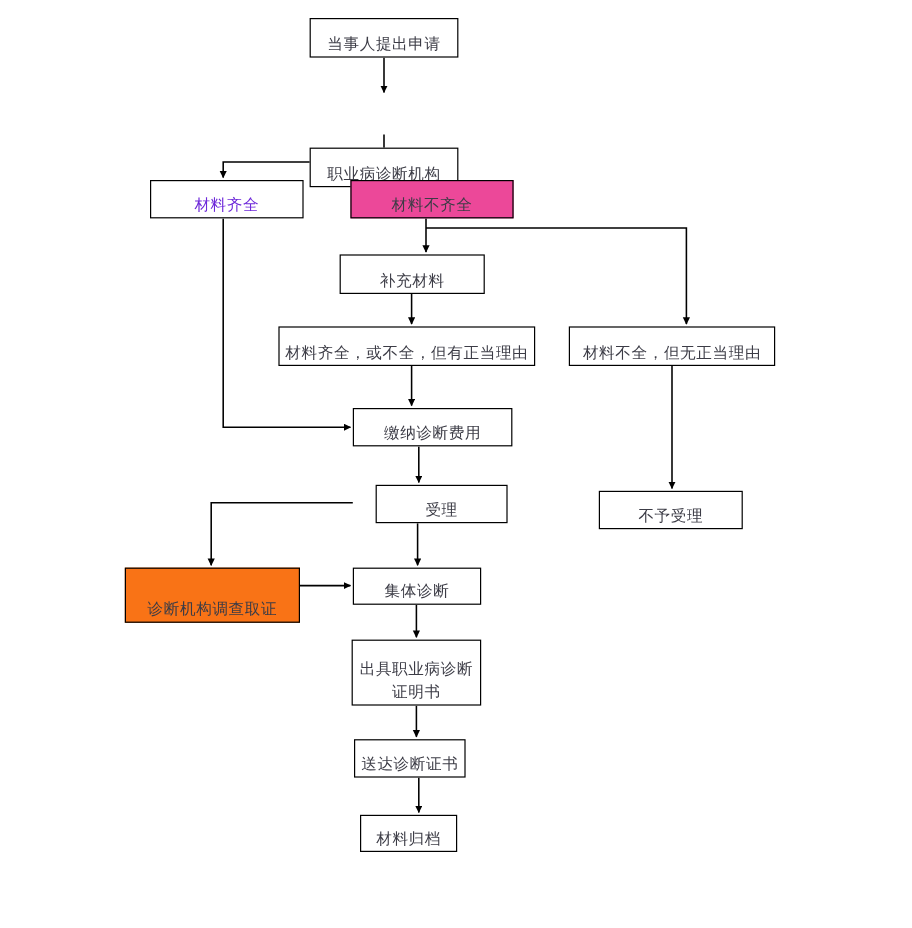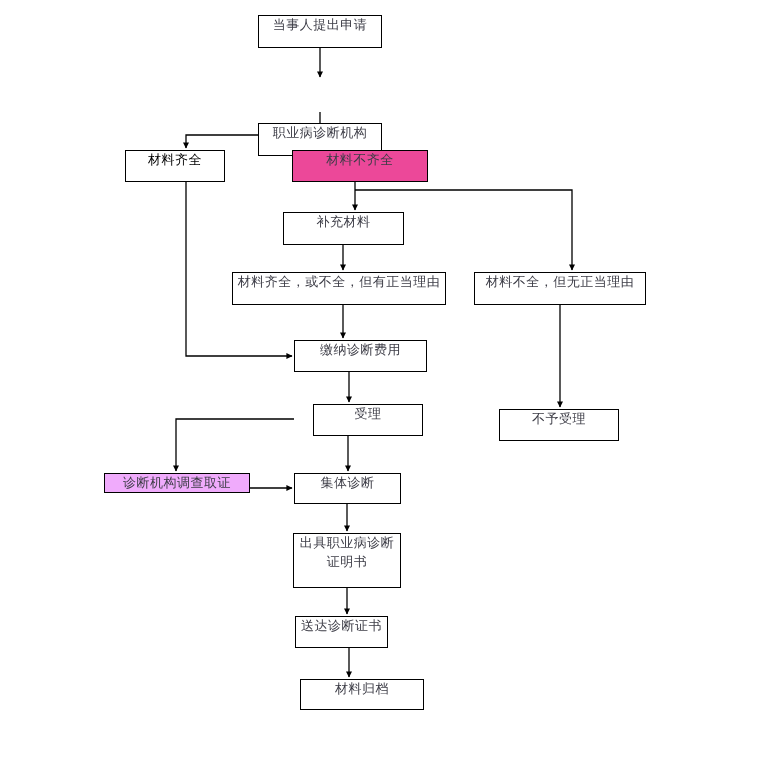--- a/index.html
+++ b/index.html
@@ -24,21 +24,21 @@
     width: 760px;
     height: 773px;
     pointer-events: none;
   }
   .node {
     position: absolute;
     box-sizing: border-box;
     border: 1px solid #000000;
     background: #ffffff;
     display: flex;
-    align-items: flex-start;
+    align-items: flex-end;
     justify-content: center;
     text-align: center;
     color: #3c3c46;
     font-size: 13px;
     line-height: 1.45;
     letter-spacing: 0.5px;
     white-space: pre-line;
     z-index: 2;
   }
 </style>
@@ -67,28 +67,28 @@
         <polyline points="348,436 348,471" fill="none" stroke="#000000" stroke-width="1.3" marker-end="url(#arrowhead)"></polyline>
         <polyline points="250,488 292,488" fill="none" stroke="#000000" stroke-width="1.3" marker-end="url(#arrowhead)"></polyline>
         <polyline points="347,504 347,531" fill="none" stroke="#000000" stroke-width="1.3" marker-end="url(#arrowhead)"></polyline>
         <polyline points="347,588 347,614" fill="none" stroke="#000000" stroke-width="1.3" marker-end="url(#arrowhead)"></polyline>
         <polyline points="349,648 349,677" fill="none" stroke="#000000" stroke-width="1.3" marker-end="url(#arrowhead)"></polyline>
       </g>
   </svg>
   <div id="node-layer">
       <div class="node" style="left: 258px; top: 15px; width: 124px; height: 33px; border-color: rgb(0, 0, 0); background: rgb(255, 255, 255); color: rgb(60, 60, 70);"><span>当事人提出申请</span></div>
       <div class="node" style="left: 258px; top: 79px; width: 124px; height: 33px; border-color: rgb(0, 0, 0); background: rgb(255, 255, 255); color: rgb(60, 60, 70); margin-top: 44px;"><span>职业病诊断机构</span></div>
-      <div class="node" style="left: 125px; top: 150px; width: 100px; height: 32px; border-color: rgb(0, 0, 0); background: rgb(255, 255, 255); color: #000000;"><span>材料齐全</span></div>
+      <div class="node" style="left: 125px; top: 150px; width: 128px; height: 32px; border-color: rgb(0, 0, 0); background: rgb(255, 255, 255); color: #6d28d9;"><span>材料齐全</span></div>
       <div class="node" style="left: 292px; top: 150px; width: 136px; height: 32px; border-color: rgb(0, 0, 0); background: #ec4899; color: rgb(60, 60, 70);"><span>材料不齐全</span></div>
       <div class="node" style="left: 283px; top: 212px; width: 121px; height: 33px; border-color: rgb(0, 0, 0); background: rgb(255, 255, 255); color: rgb(60, 60, 70);"><span>补充材料</span></div>
       <div class="node" style="left: 232px; top: 272px; width: 214px; height: 33px; border-color: rgb(0, 0, 0); background: rgb(255, 255, 255); color: rgb(60, 60, 70);"><span>材料齐全，或不全，但有正当理由</span></div>
       <div class="node" style="left: 474px; top: 272px; width: 172px; height: 33px; border-color: rgb(0, 0, 0); background: rgb(255, 255, 255); color: rgb(60, 60, 70);"><span>材料不全，但无正当理由</span></div>
       <div class="node" style="left: 294px; top: 340px; width: 133px; height: 32px; border-color: rgb(0, 0, 0); background: rgb(255, 255, 255); color: rgb(60, 60, 70);"><span>缴纳诊断费用</span></div>
       <div class="node" style="left: 499px; top: 409px; width: 120px; height: 32px; border-color: rgb(0, 0, 0); background: rgb(255, 255, 255); color: rgb(60, 60, 70);"><span>不予受理</span></div>
       <div class="node" style="left: 294px; top: 404px; width: 110px; height: 32px; border-color: rgb(0, 0, 0); background: rgb(255, 255, 255); color: rgb(60, 60, 70); margin-left: 19px;"><span>受理</span></div>
-      <div class="node" style="left: 104px; top: 473px; width: 146px; height: 20px; border-color: rgb(0, 0, 0); background: #f0abfc; color: rgb(60, 60, 70);"><span>诊断机构调查取证</span></div>
+      <div class="node" style="left: 104px; top: 473px; width: 146px; height: 46px; border-color: rgb(0, 0, 0); background: #f97316; color: rgb(60, 60, 70);"><span>诊断机构调查取证</span></div>
       <div class="node" style="left: 294px; top: 473px; width: 107px; height: 31px; border-color: rgb(0, 0, 0); background: rgb(255, 255, 255); color: rgb(60, 60, 70);"><span>集体诊断</span></div>
       <div class="node" style="left: 293px; top: 533px; width: 108px; height: 55px; border-color: rgb(0, 0, 0); background: rgb(255, 255, 255); color: rgb(60, 60, 70);"><span>出具职业病诊断
 证明书</span></div>
       <div class="node" style="left: 295px; top: 616px; width: 93px; height: 32px; border-color: rgb(0, 0, 0); background: rgb(255, 255, 255); color: rgb(60, 60, 70);"><span>送达诊断证书</span></div>
-      <div class="node" style="left: 300px; top: 679px; width: 124px; height: 31px; border-color: rgb(0, 0, 0); background: rgb(255, 255, 255); color: rgb(60, 60, 70);"><span>材料归档</span></div>
+      <div class="node" style="left: 300px; top: 679px; width: 81px; height: 31px; border-color: rgb(0, 0, 0); background: rgb(255, 255, 255); color: rgb(60, 60, 70);"><span>材料归档</span></div>
     </div>
 </div>
 
 </body></html>

